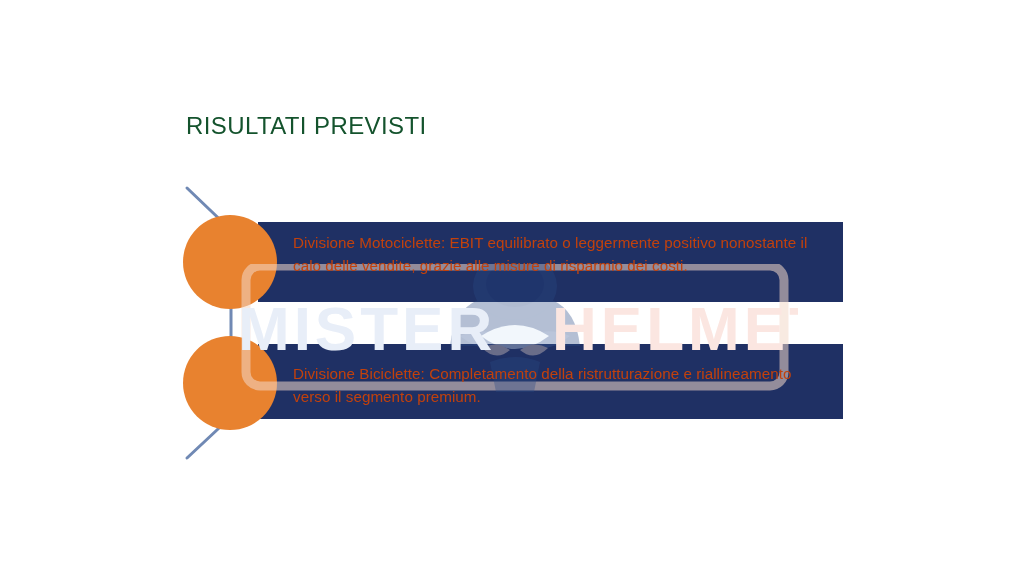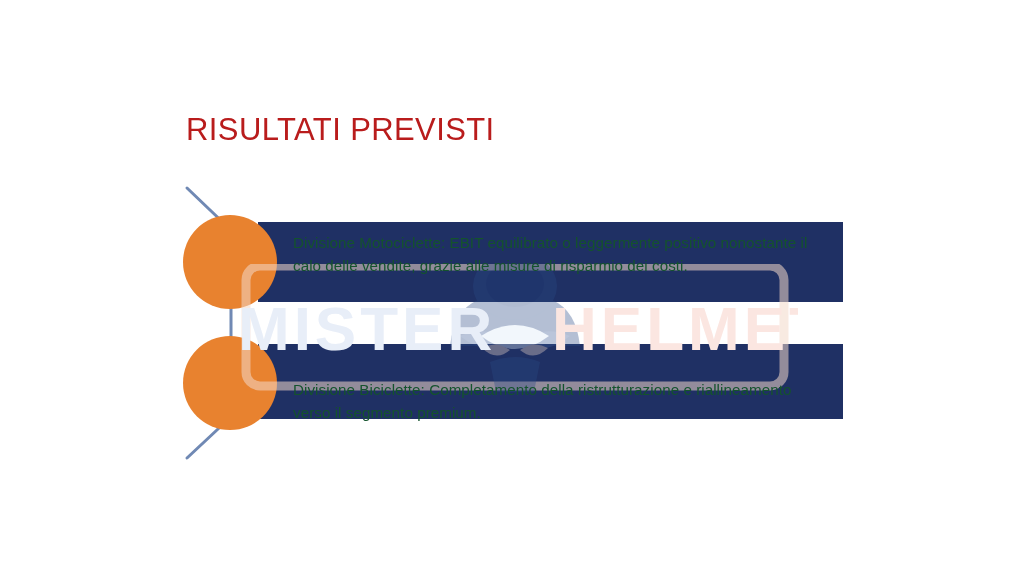--- a/index.html
+++ b/index.html
@@ -17,24 +17,24 @@
     background: #ffffff;
     overflow: hidden;
   }
 
   
   #page-title {
     position: absolute;
     left: 186px;
     top: 112px;
     font-family: "Liberation Sans", sans-serif;
-    font-size: 31px;
+    font-size: 24px;
     font-weight: 300;
     letter-spacing: 0.4px;
-    color: #b91c1c;
+    color: #14532d;
     white-space: nowrap;
   }
 
   
   #watermark {
     position: absolute;
     left: 232px;
     top: 264px;
     width: 566px;
     height: 130px;
@@ -60,21 +60,21 @@
     left: 0;
     top: 0;
   }
   .bar {
     position: absolute;
     background: #1f3064;
     z-index: 3;
   }
   .bar-text {
     position: absolute;
-    color: #14532d;
+    color: #c2410c;
     font-family: "Liberation Sans", sans-serif;
     font-size: 15.2px;
     line-height: 23px;
     font-weight: 400;
     z-index: 8;
     letter-spacing: 0.05px;
   }
   .circle {
     position: absolute;
     width: 94px;
@@ -84,21 +84,21 @@
     z-index: 4;
   }
 
   
   #bar-1      { left: 258px; top: 222px; width: 585px; height: 80px; }
   #text-1     { left: 293px; top: 231px; width: 540px; }
   #circle-1   { left: 183px; top: 215px; }
 
   
   #bar-2      { left: 258px; top: 344px; width: 585px; height: 75px; }
-  #text-2     { left: 293px; top: 362px; width: 540px; margin-top: 16px; }
+  #text-2     { left: 293px; top: 362px; width: 540px; }
   #circle-2   { left: 183px; top: 336px; }
 </style>
 </head>
 <body>
 
 <div id="slide">
 
   <div id="page-title">RISULTATI PREVISTI</div>
 
   <div id="connector">

